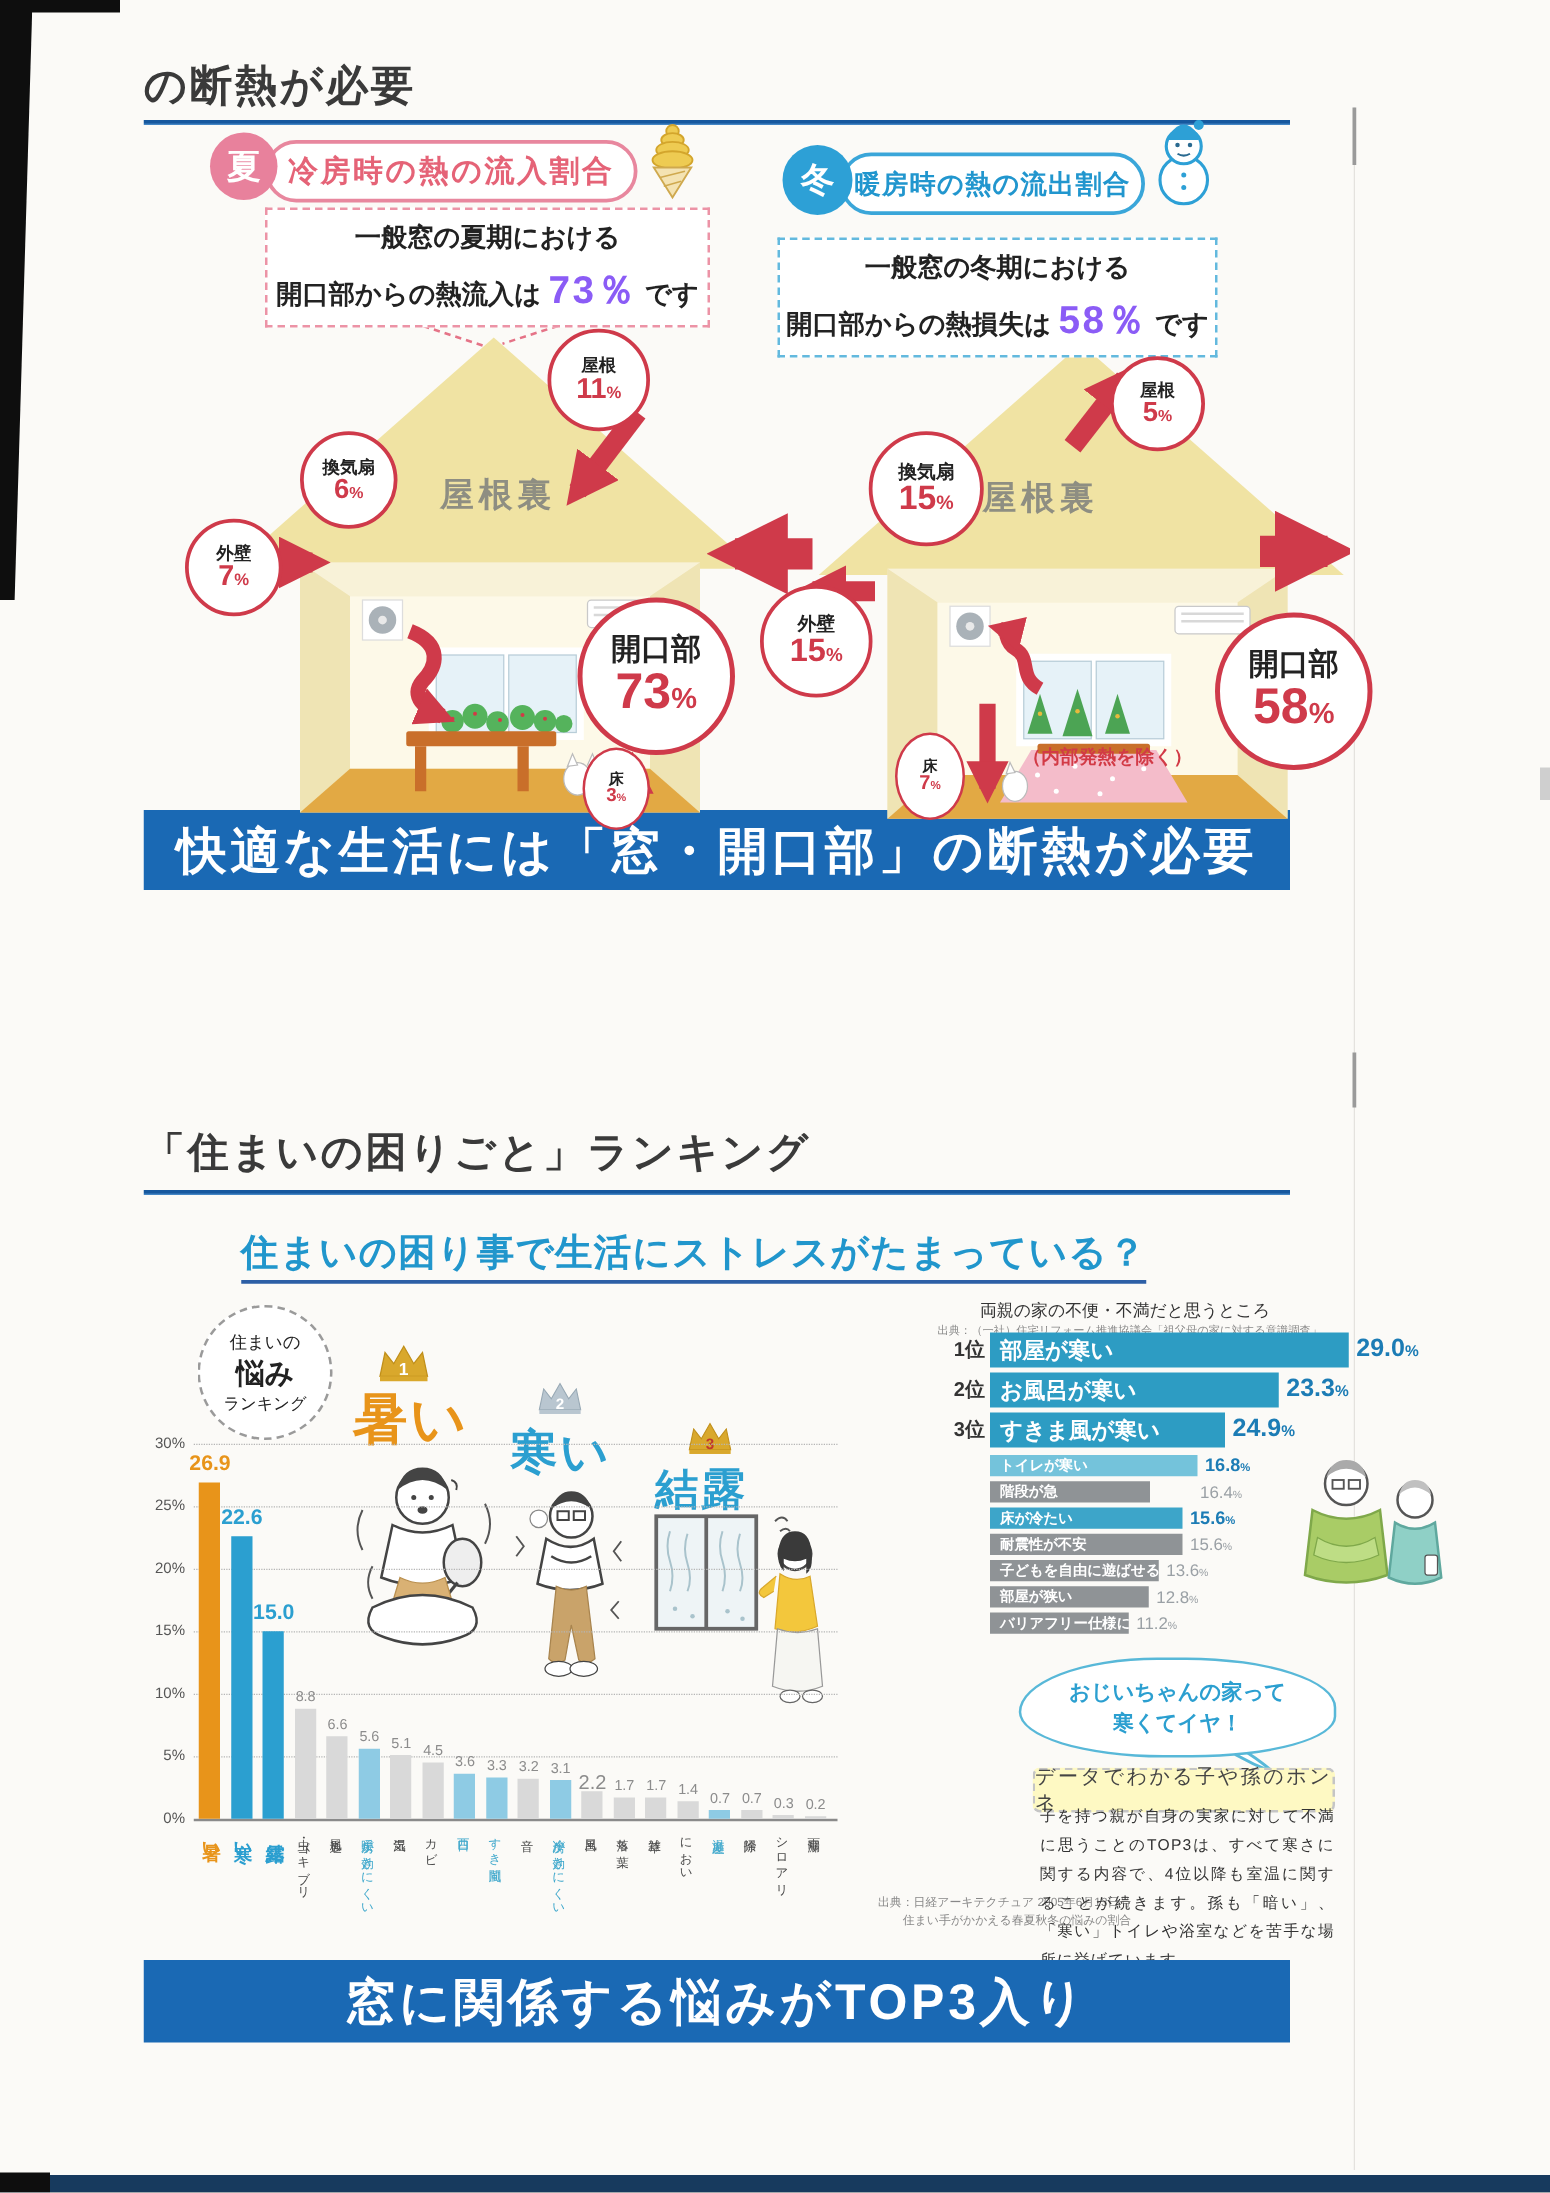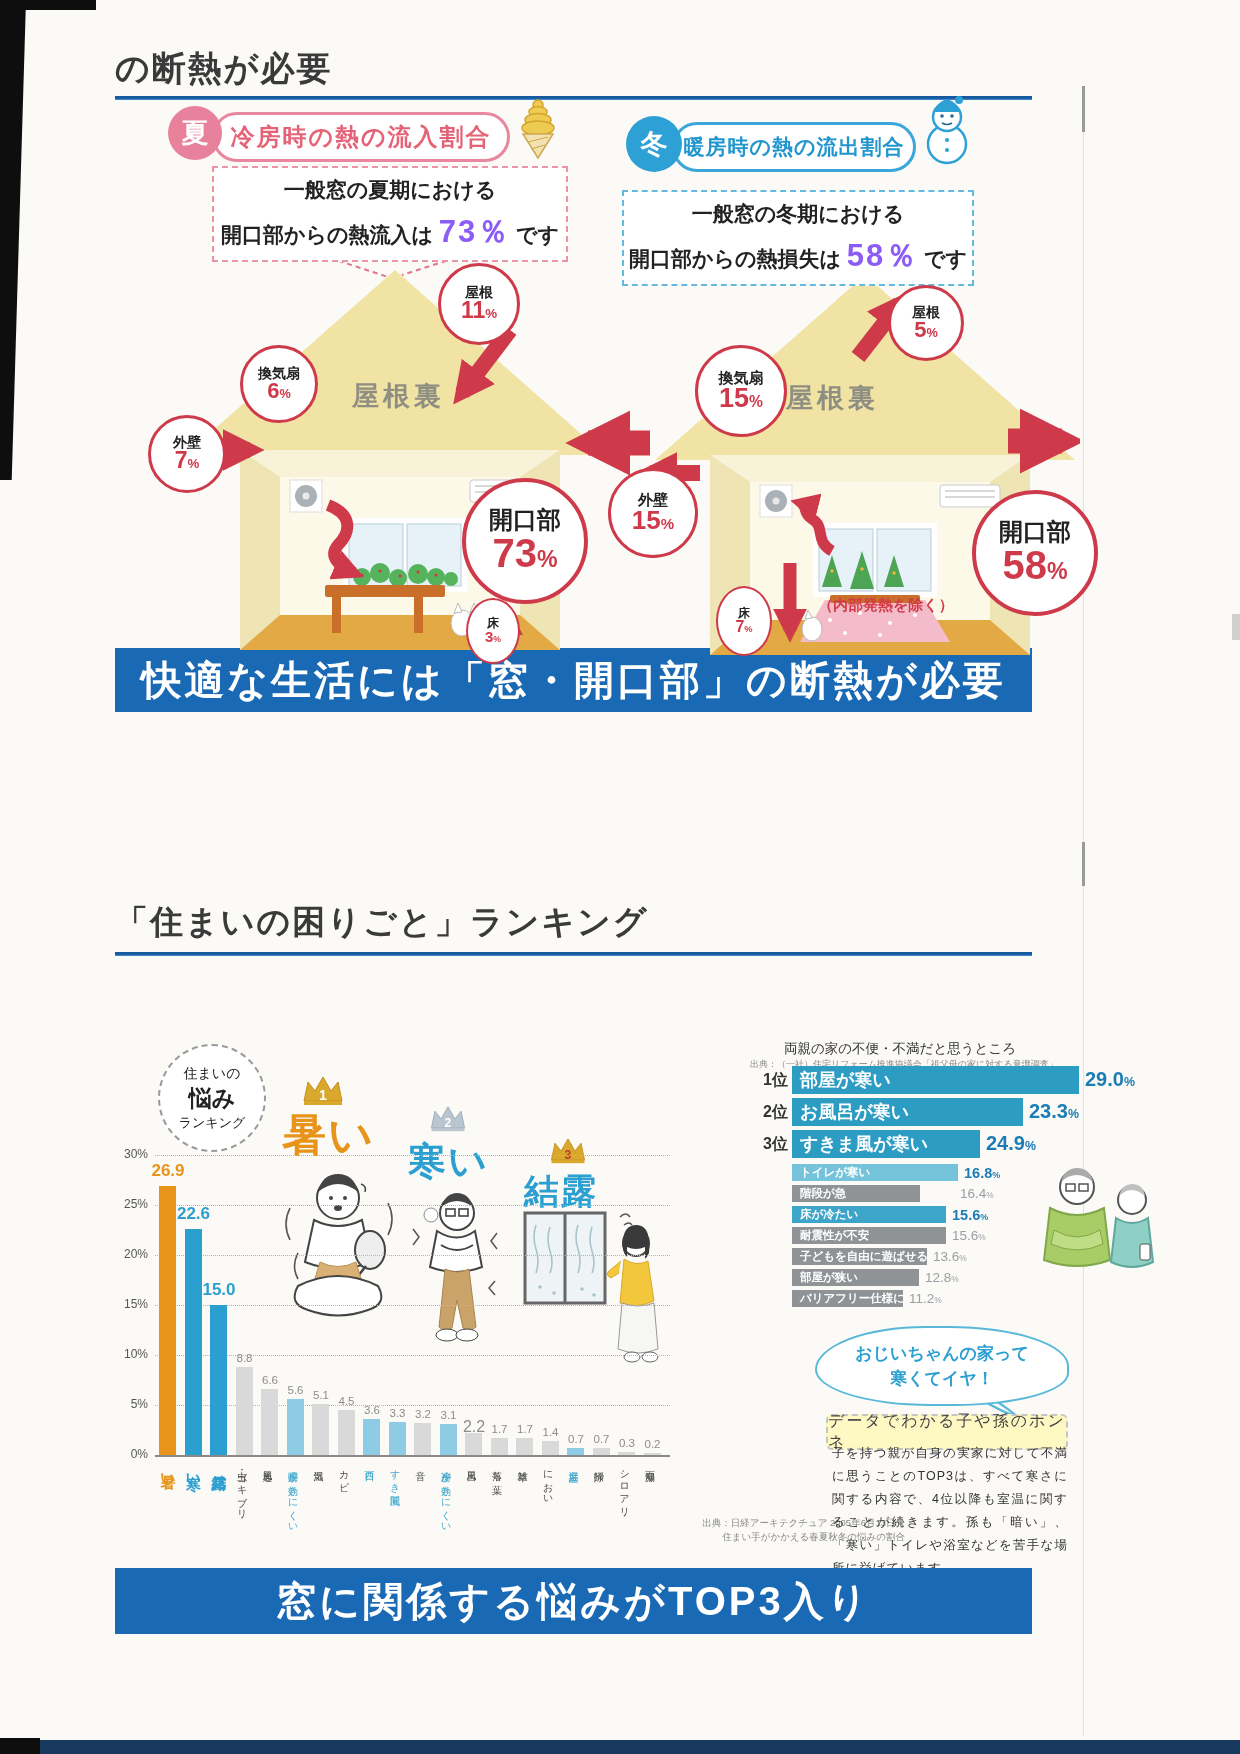--- a/index.html
+++ b/index.html
@@ -252,20 +252,23 @@
   <div class="abs cc" style="left:716px;top:586px;width:52px;height:66px;border-width:2.5px;">
     <div class="l" style="font-size:12px;">床</div>
     <div class="v" style="font-size:16px;"><span>7</span><span class="u">%</span></div>
   </div>
   <div class="abs" style="left:818px;top:596px;font-size:15px;font-weight:bold;color:#d23a46;z-index:5;">（内部発熱を除く）</div>
 
   <div class="abs banner" style="left:115px;top:648px;width:917px;height:64px;">快適な生活には「窓・開口部」の断熱が必要</div>
 
   <div class="abs h1" style="left:115px;top:900px;font-size:33px;">「住まいの困りごと」ランキング</div>
   <div class="abs rule" style="left:115px;top:952px;width:917px;"></div>
+  <div class="abs stress" style="left:180px;top:982px;width:750px;">
+    <span>住まいの困り事で生活にストレスがたまっている？</span>
+  </div>
 
   <div class="abs badge-circle" style="left:158px;top:1044px;width:104px;height:104px;">
     <div style="font-size:14px;">住まいの</div>
     <div style="font-size:23px;font-weight:bold;">悩み</div>
     <div style="font-size:13px;">ランキング</div>
   </div>
 
   <svg class="abs" style="left:300px;top:1074px;" width="46" height="34" viewBox="0 0 46 34">
     <polygon points="4,27 8,8 15,17 23,3 31,17 38,8 42,27" fill="#d9a82c" stroke="#c08f1a"></polygon>
       <rect x="4" y="27" width="38" height="4" fill="#d9a82c"></rect>

